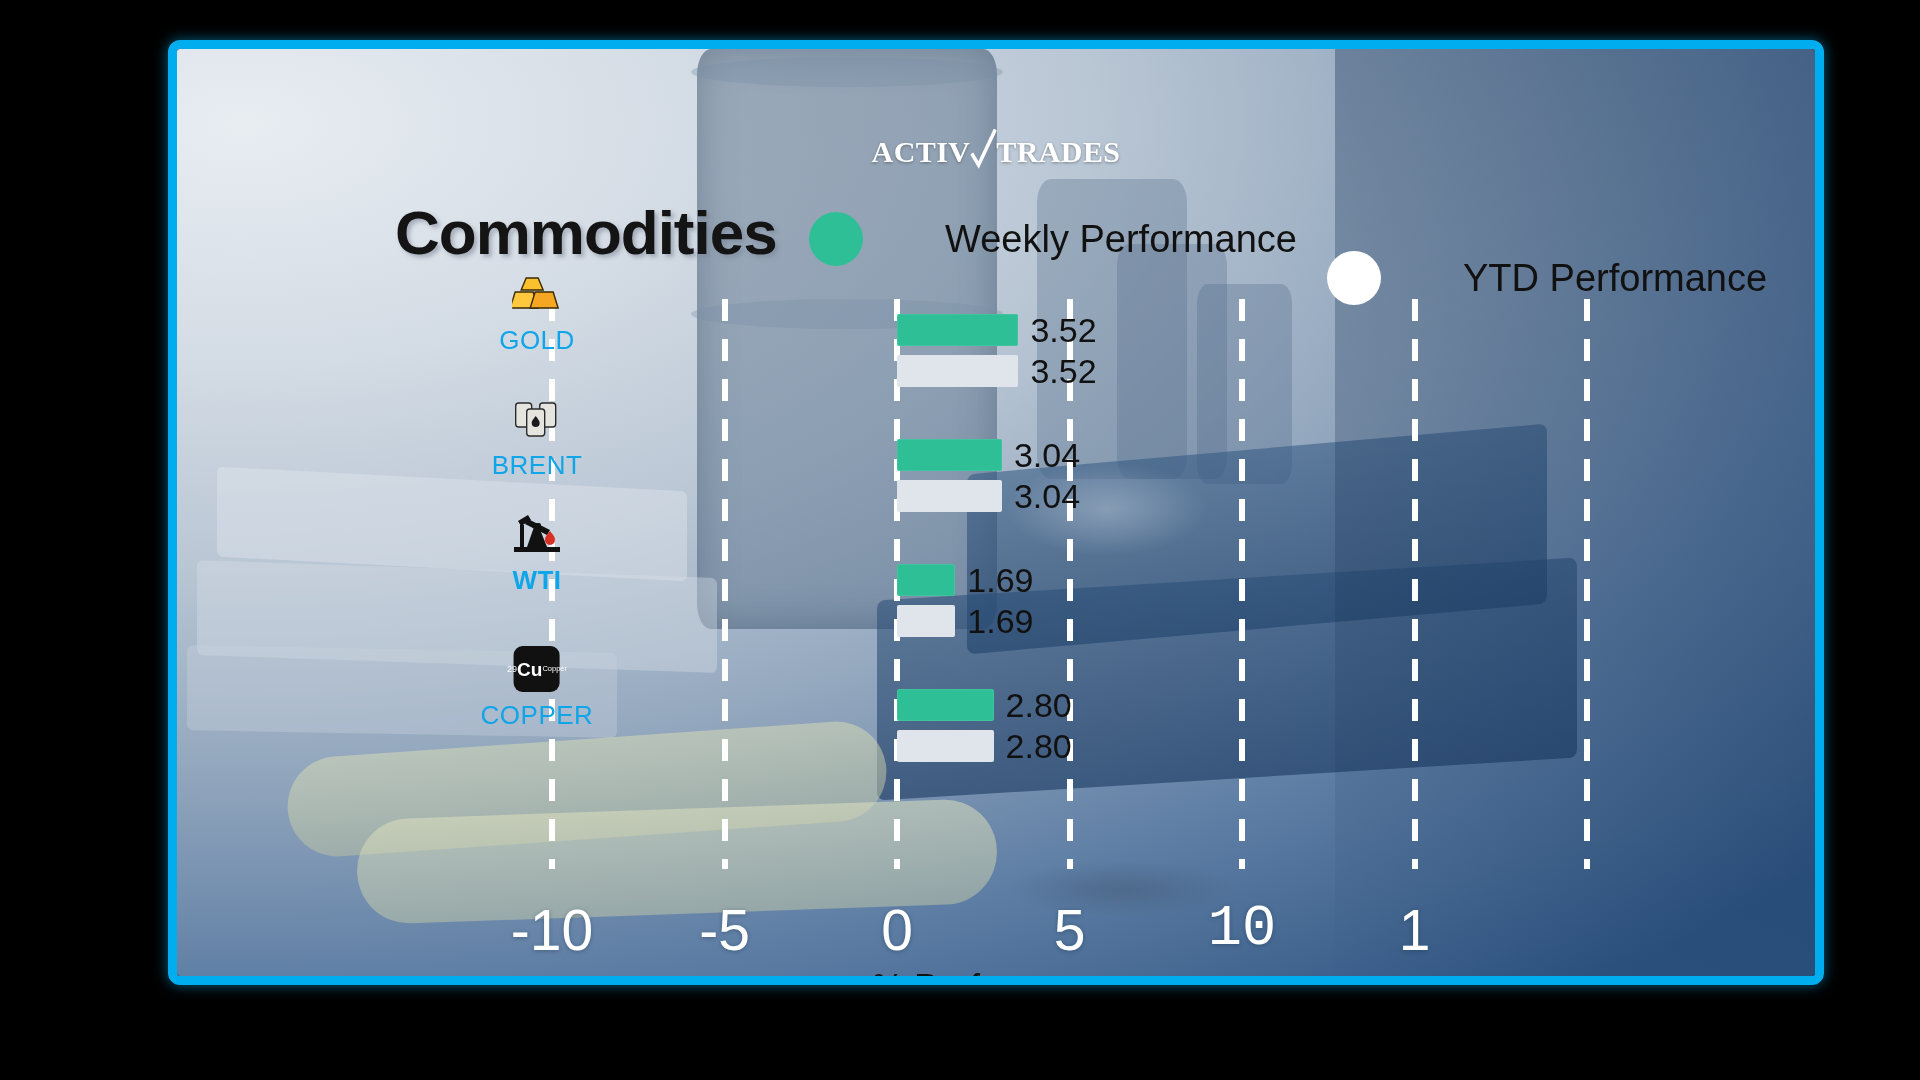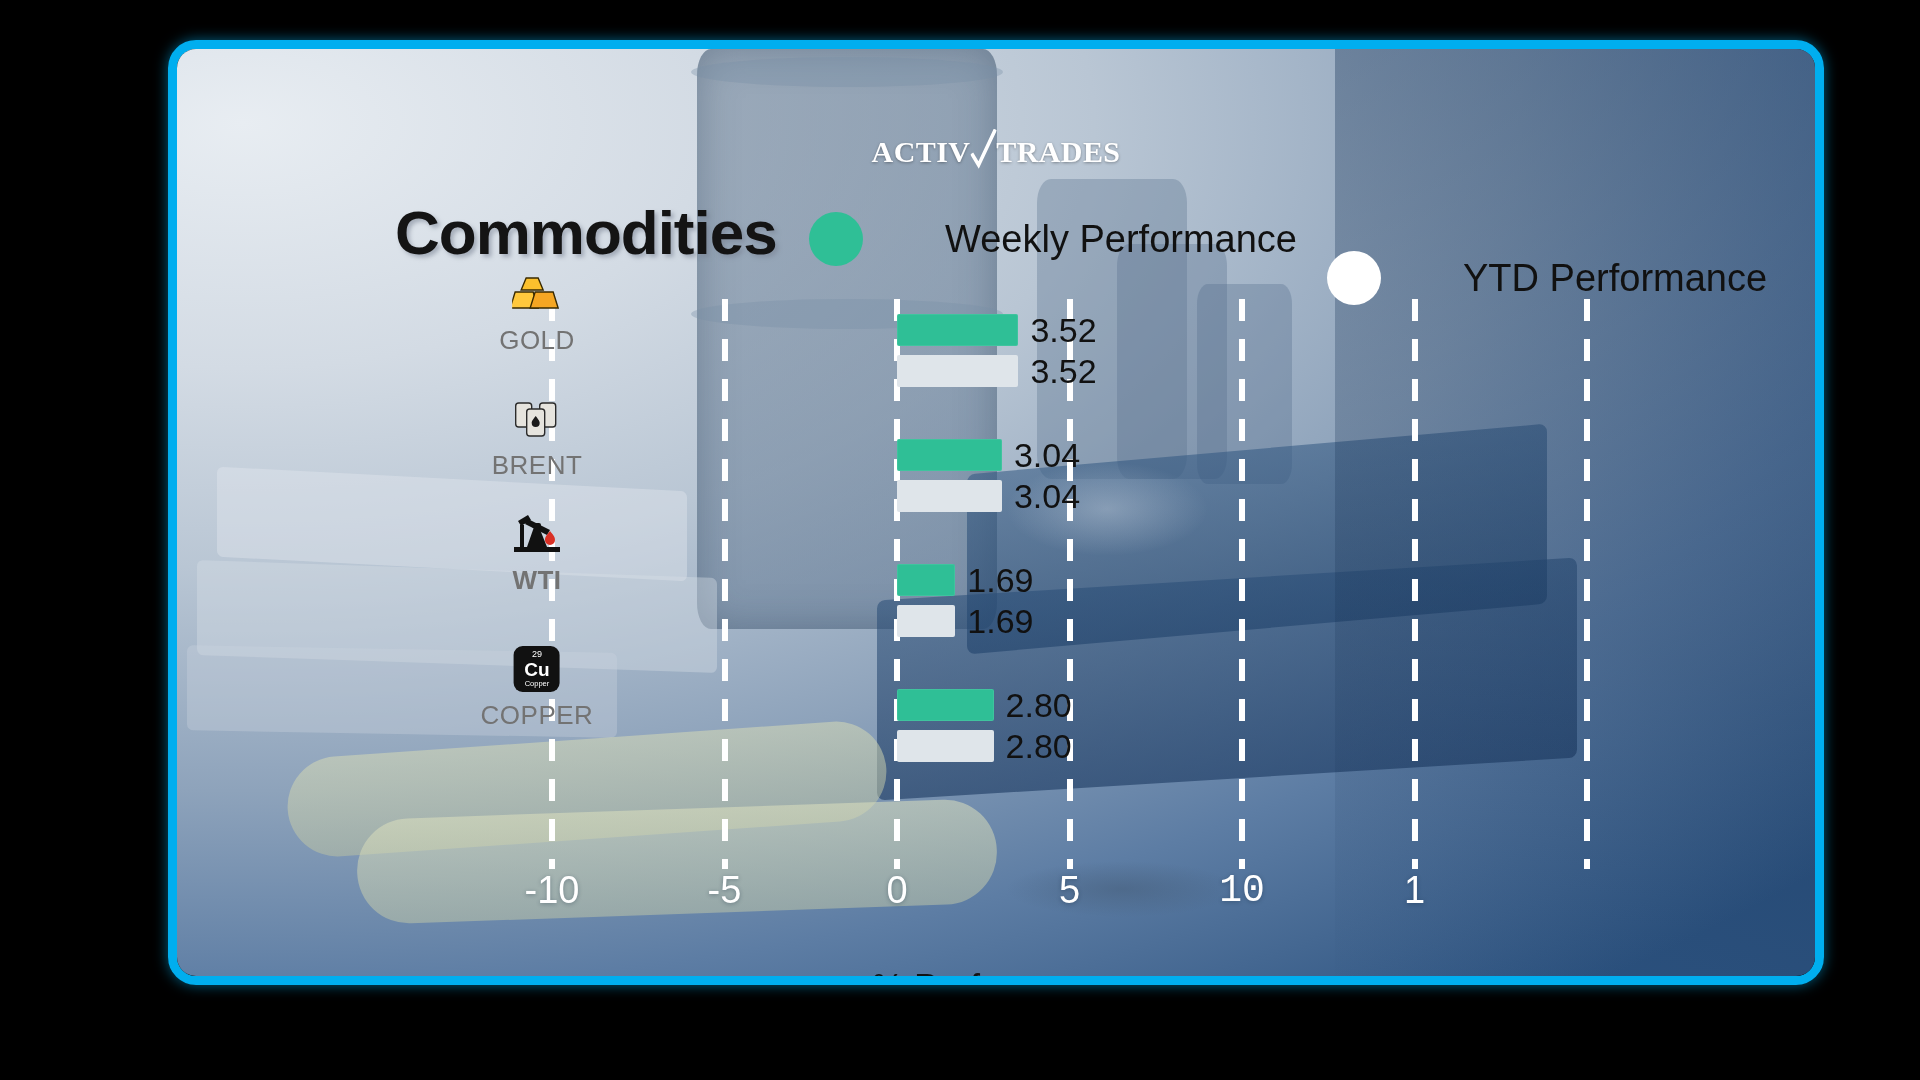--- a/index.html
+++ b/index.html
@@ -11,21 +11,21 @@
     overflow: hidden;
   }
 
   #stage { position: relative; width: 1920px; height: 1080px; background: #000; }
 
   
   .card {
     position: absolute;
     left: 168px; top: 40px;
     width: 1656px; height: 945px;
-    border-radius: 28px;
+    border-radius: 12px;
     border: 9px solid #00AEEF;
     overflow: hidden;
     box-shadow: 0 0 14px rgba(0,174,239,.55);
   }
   .card-bg {
     position: absolute; inset: 0;
     background:
       radial-gradient(130% 120% at 4% 8%, #e8edf2 0%, #d3dbe4 22%, #b9c6d4 40%, #8ea3bb 60%, #5d7da4 78%, #2c527f 100%);
   }
 
@@ -115,52 +115,52 @@
   
   .chart { position: absolute; left: 0; top: 0; width: 100%; height: 100%; }
 
   .gridline {
     position: absolute; top: 250px; width: 6px; height: 570px;
     background: repeating-linear-gradient(180deg,
       #ffffff 0px, #ffffff 22px, rgba(255,255,255,0) 22px, rgba(255,255,255,0) 40px);
   }
 
   .tick-label {
-    position: absolute; top: 820px; transform: translateX(-50%);
-    color: #fff; font-size: 38px; letter-spacing: 0px;
+    position: absolute; top: 848px; transform: translateX(-50%);
+    color: #fff; font-size: 57px; letter-spacing: 0px;
     text-shadow: 0 1px 4px rgba(20,40,60,.35);
   }
 
   .axis-title {
     position: absolute; top: 918px; left: 50%; transform: translateX(-50%);
     font-size: 36px; color: #121212;
   }
 
   
   .com-icon {
     position: absolute; transform: translateX(-50%);
     text-align: center;
   }
   .com-glyph { height: 50px; display: flex; align-items: center; justify-content: center; }
-  .com-name { font-size: 26px; color: #737373; letter-spacing: .5px; margin-top: 6px; }
+  .com-name { font-size: 26px; color: #0ea5e9; letter-spacing: .5px; margin-top: 6px; }
 
   .bar {
     position: absolute; height: 32px; border-radius: 2px;
   }
   .bar.weekly { background: #2FBF96; box-shadow: inset 0 0 0 1px rgba(255,255,255,.08); }
   .bar.ytd    { background: #dfe5ea; }
 
   .bar-value {
     position: absolute; font-size: 34px; color: #111;
     transform: translateY(-50%);
     white-space: nowrap;
   }
   .copper-tile {
     width: 46px; height: 46px; border-radius: 9px; background: #111;
-    color: #fff; display:flex; flex-direction:column; align-items:center; justify-content:center;
+    color: #fff; display:flex; flex-direction:row; align-items:center; justify-content:center;
     line-height: 1;
   }
   .copper-tile .num { font-size: 9px; }
   .copper-tile .sym { font-size: 19px; font-weight: 700; margin: 1px 0; }
   .copper-tile .nm  { font-size: 7.5px; }
 </style>
 </head>
 <body>
 
 <div id="stage">

